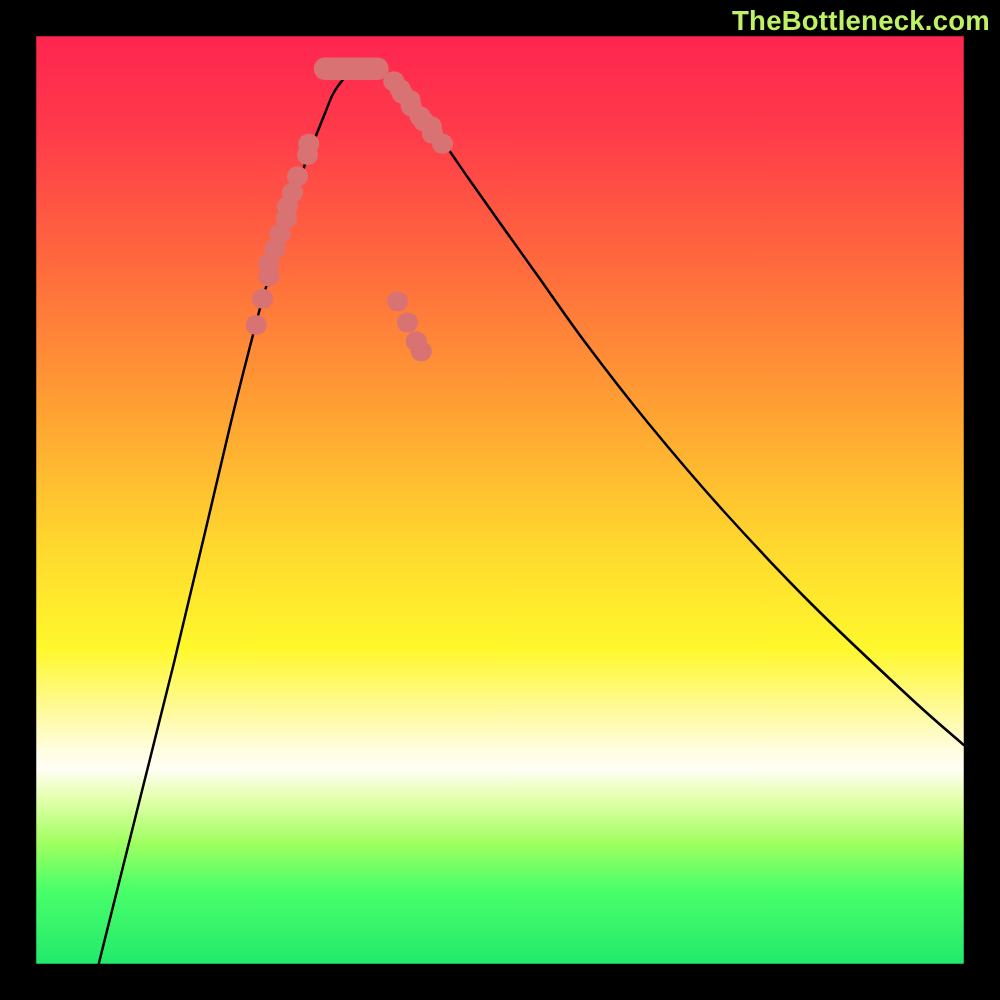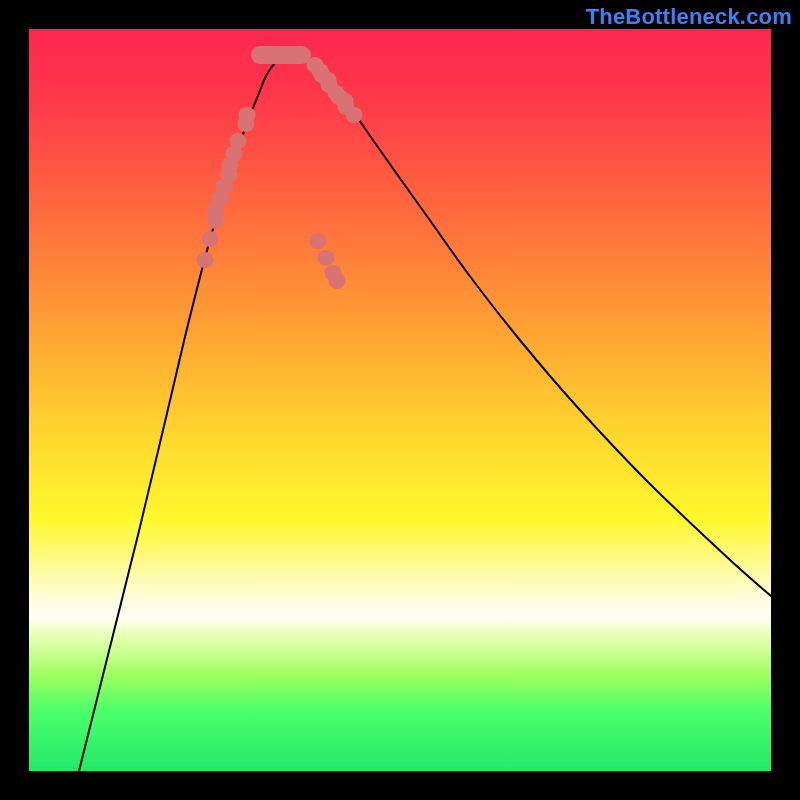--- a/index.html
+++ b/index.html
@@ -32,21 +32,21 @@
       #22e96b 100%
     );
   }
   .watermark {
     position: absolute;
     top: 4px;
     right: 8px;
     font-family: Arial, Helvetica, sans-serif;
     font-size: 22px;
     font-weight: 600;
-    color: #3b82f6;
+    color: #bef264;
     letter-spacing: 0.2px;
   }
   svg.plot {
     position: absolute;
     left: 29px;
     top: 29px;
     width: 742px;
     height: 742px;
     overflow: visible;
   }

